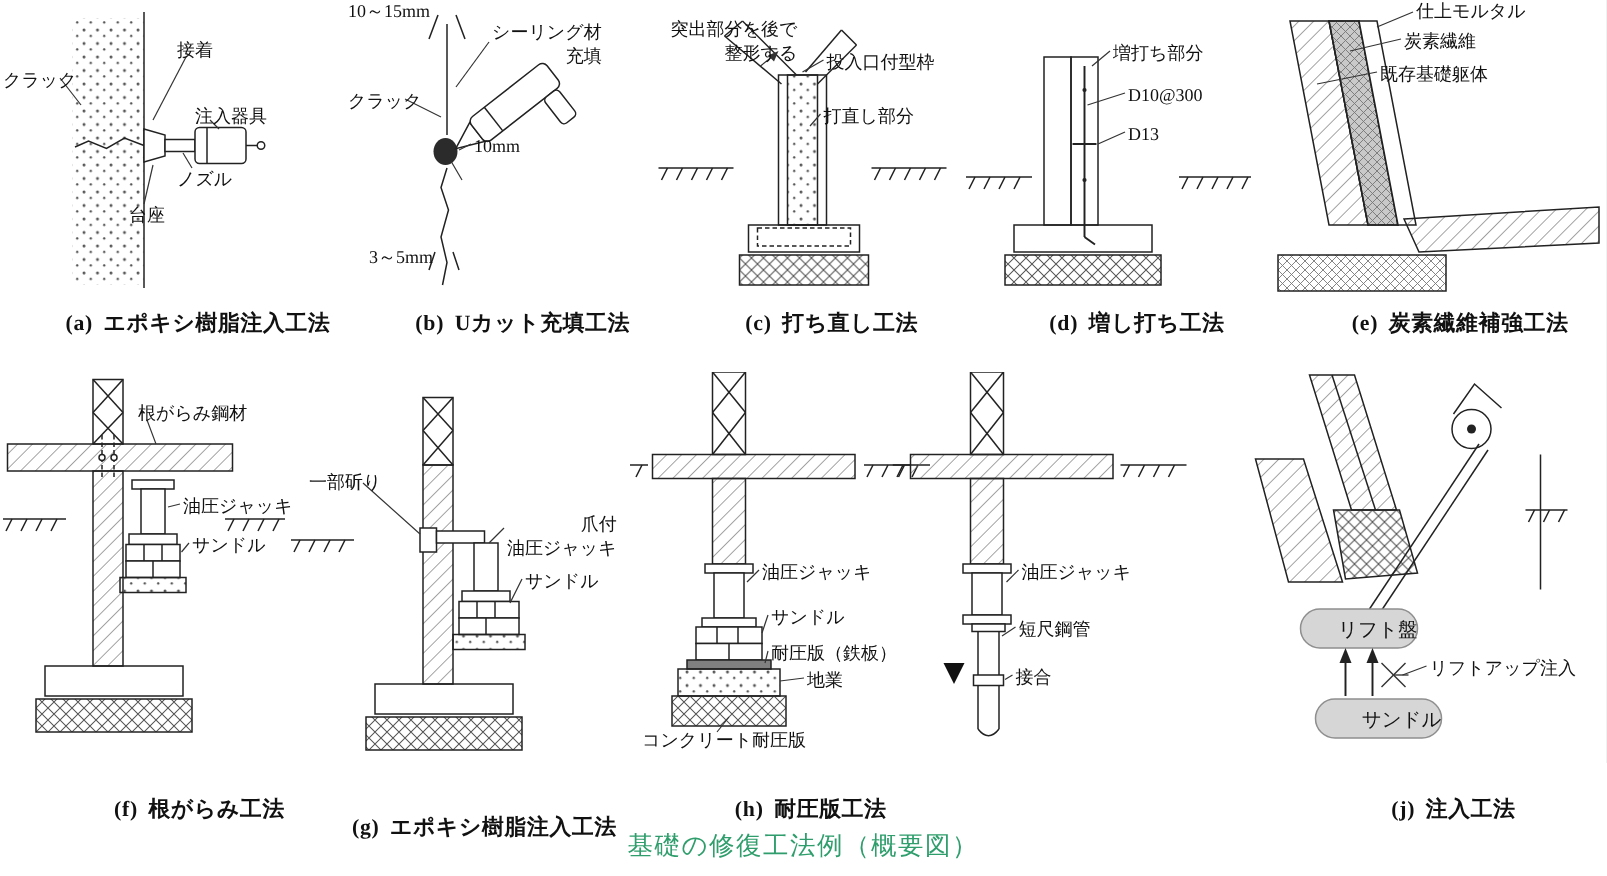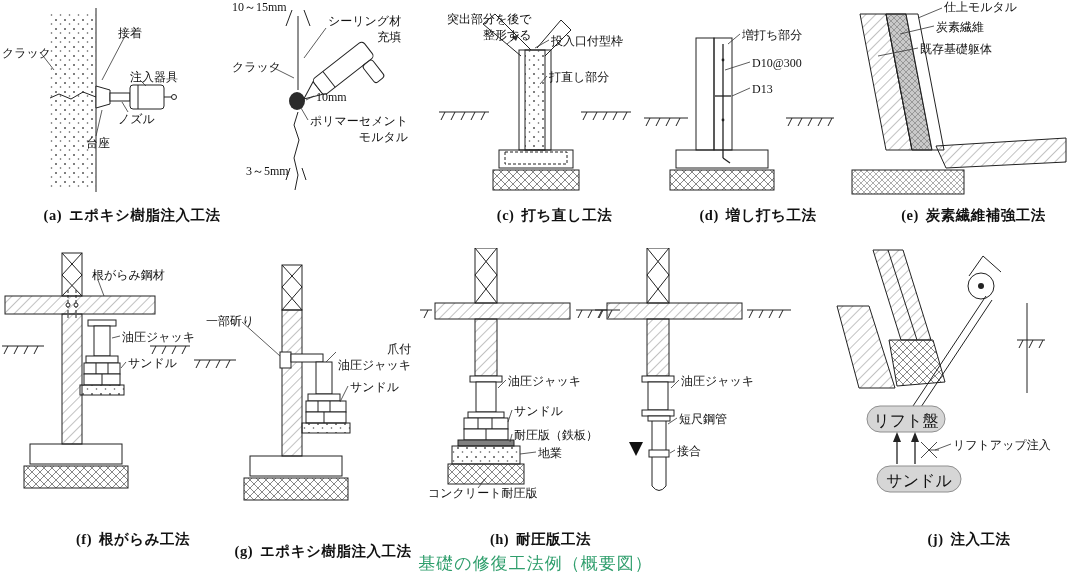--- a/index.html
+++ b/index.html
@@ -5,21 +5,21 @@
   * { margin:0; padding:0; box-sizing:border-box; }
   html,body { background:#e8e8e8; }
   body { font-family:"Liberation Serif","DejaVu Serif",serif; }
   .canvas { position:relative; width:1071px; height:584px; background:#ffffff; overflow:hidden; color:#1a1a1a; margin:0 auto; }
   .panel { position:absolute; }
   .panel svg { position:absolute; left:0; top:0; display:block; }
   .lbl { position:absolute; font-size:12px; line-height:1.3; white-space:pre-line; color:#111;text-align:right; }
   .cap { position:absolute; left:0; right:0; text-align:center; font-size:14.5px; font-weight:bold; letter-spacing:0.5px; color:#111;margin-left:36px; }
   .cap .tag { margin-right:7px; font-weight:bold; }
   .fig-caption { position:absolute; left:0; right:0; top:552px; text-align:center; font-size:17px; font-weight:normal; color:#2f9e6c; letter-spacing:1px; }
-  .blob-text { position:absolute; font-size:16px; text-align:center; color:#111; }
+  .blob-text { position:absolute; font-size:13px; text-align:right; color:#111; }
 </style>
 </head>
 <body>
 
 <div class="canvas">
 
   <section class="panel" style="left:0;top:0;width:228px;height:240px">
     <svg width="228" height="200" viewBox="0 0 228 200">
       <defs>
         <pattern id="dA" width="9" height="9" patternUnits="userSpaceOnUse">
@@ -81,23 +81,24 @@
           <line x1="86" y1="96" x2="78" y2="100"></line>
           <line x1="80" y1="120" x2="73" y2="108"></line>
         </g>
       </g>
     </svg>
     <div class="lbl" style="left:4px;top:0">10～15mm</div>
     <div class="lbl" style="left:100px;top:14px">シーリング材
 充填</div>
     <div class="lbl" style="left:4px;top:60px">クラック</div>
     <div class="lbl" style="left:88px;top:90px">10mm</div>
-    <div class="lbl" style="left:82px;top:114px">ポリマーセメント
-モルタル</div>
     <div class="lbl" style="left:18px;top:164px">3～5mm</div>
+    <div class="cap" style="top:206px">
+      <span class="tag">(b)</span><span>Uカット充填工法</span>
+    </div>
   </section>
 
   <section class="panel" style="left:433px;top:0;width:207px;height:240px">
     <svg width="207" height="200" viewBox="0 0 207 200">
       <defs>
         <pattern id="dC" width="9" height="9" patternUnits="userSpaceOnUse">
           <circle cx="2" cy="2" r="1" fill="#555"></circle>
             <circle cx="6.5" cy="6" r="0.8" fill="#555"></circle>
         </pattern>
         <pattern id="xC" width="8" height="8" patternUnits="userSpaceOnUse">

